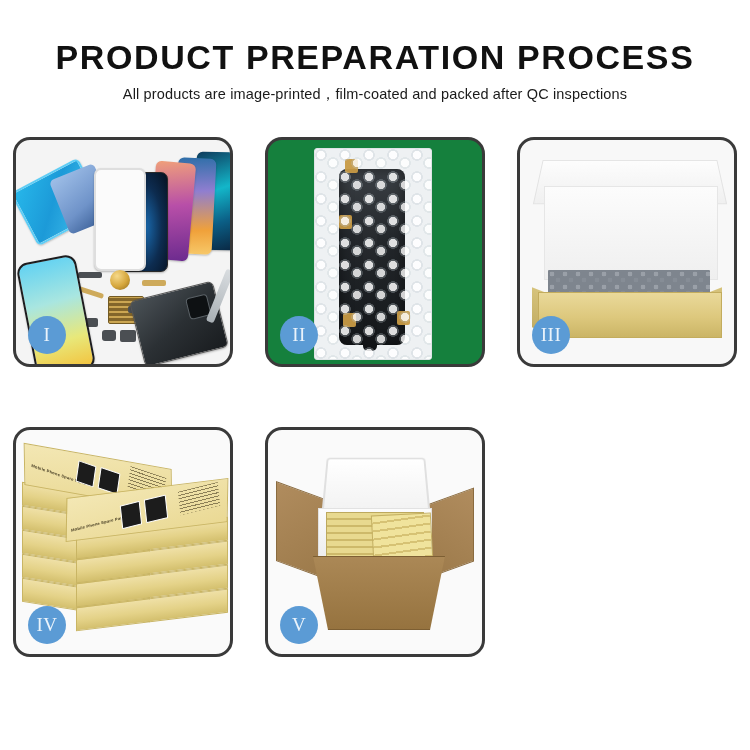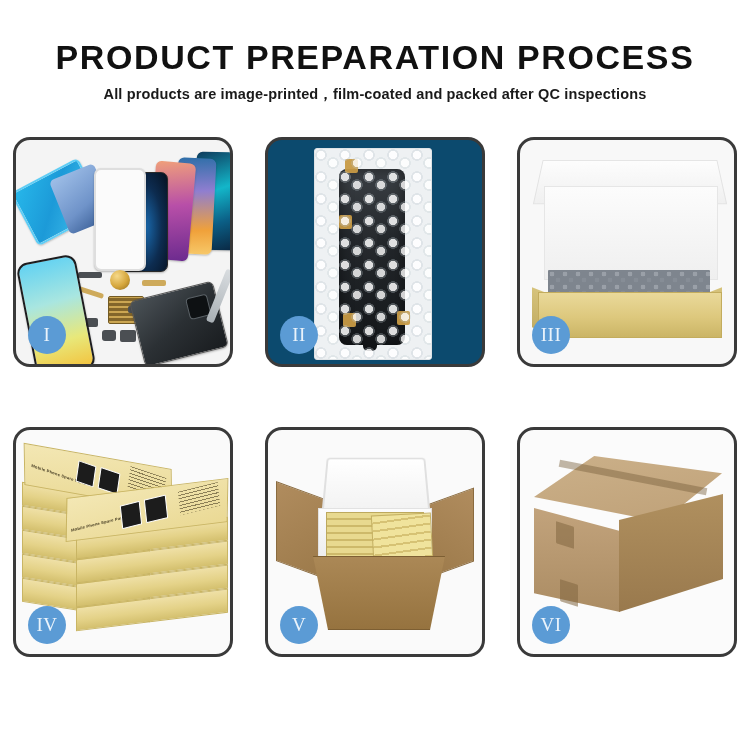--- a/index.html
+++ b/index.html
@@ -32,21 +32,21 @@
     font-size: 34px;
     font-weight: 700;
     letter-spacing: 1.6px;
     color: #111111;
     line-height: 1.05;
     white-space: nowrap;
   }
   .subtitle {
     margin-top: 9px;
     font-size: 14.5px;
-    font-weight: 700;
+    font-weight: 400;
     letter-spacing: 0.15px;
     color: #1a1a1a;
     white-space: nowrap;
   }
 
   
   .grid {
     position: absolute;
     top: 137px;
     left: 13px;
@@ -163,21 +163,21 @@
   .flex {
     position: absolute; background: #caa24a; border-radius: 2px; opacity:.9;
   }
   .tool {
     position: absolute; right: 6px; top: 128px; width: 8px; height: 56px;
     background: linear-gradient(180deg,#d9dde0 0%,#a9b0b5 100%);
     border-radius: 3px; transform: rotate(22deg);
   }
 
   
-  .p2 { background: #0c4a6e; }
+  .p2 { background: #15803d; }
   .bag {
     position: absolute; left: 46px; top: 8px; width: 116px; height: 210px;
     background: #eef1f3;
     border: 1px solid #dfe3e6;
     border-radius: 3px;
     overflow: hidden;
   }
   .bubbles {
     position: absolute; inset: 0;
     background:
@@ -446,26 +446,15 @@
         <div class="v-flapR"></div>
         <div class="v-lid"></div>
         <div class="v-foamtop"></div>
         <div class="v-contents"></div>
         <div class="v-contents2"></div>
         <div class="v-body"></div>
       </div>
       <div class="badge">V</div>
     </div>
 
-    <div class="panel p6">
-      <div class="photo">
-        <div class="c-top"></div>
-        <div class="c-seam"></div>
-        <div class="c-left"></div>
-        <div class="c-right"></div>
-        <div class="c-tape" style="left:36px;top:94px;transform:skewY(18deg);"></div>
-        <div class="c-tape" style="left:40px;top:152px;transform:skewY(18deg);"></div>
-      </div>
-      <div class="badge">VI</div>
-    </div>
 
   </div>
 </div>
 
 </body></html>

